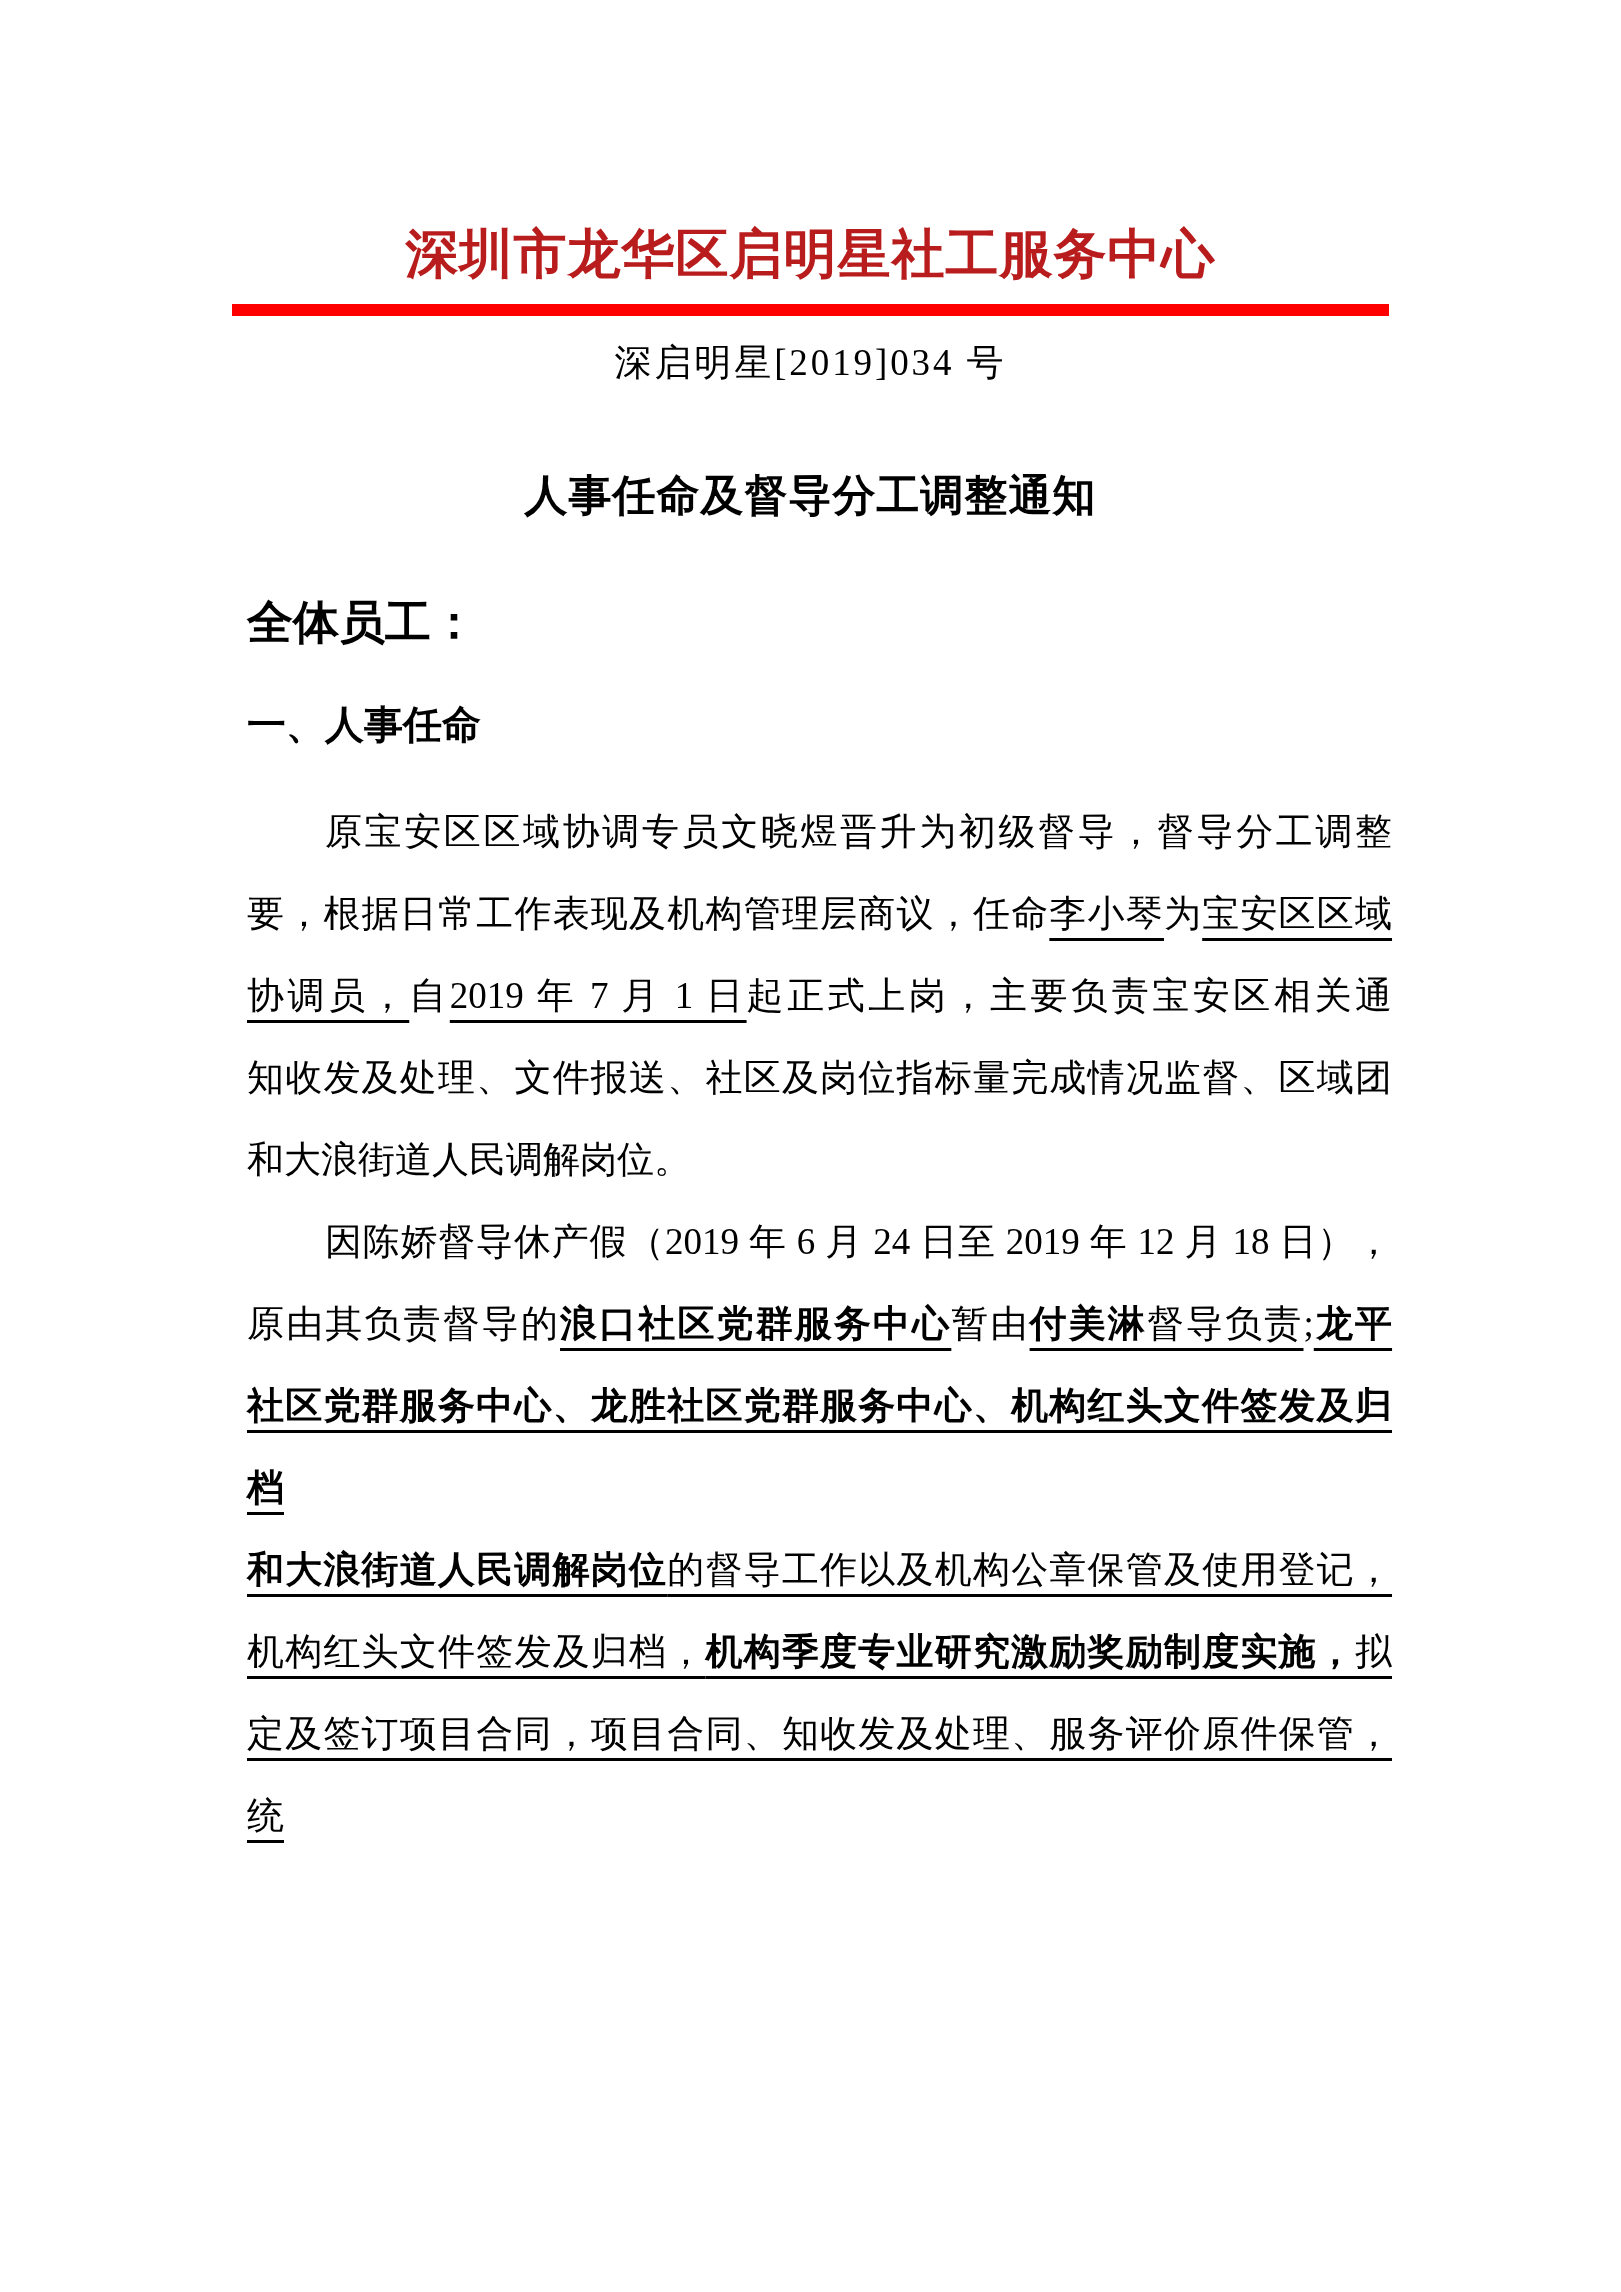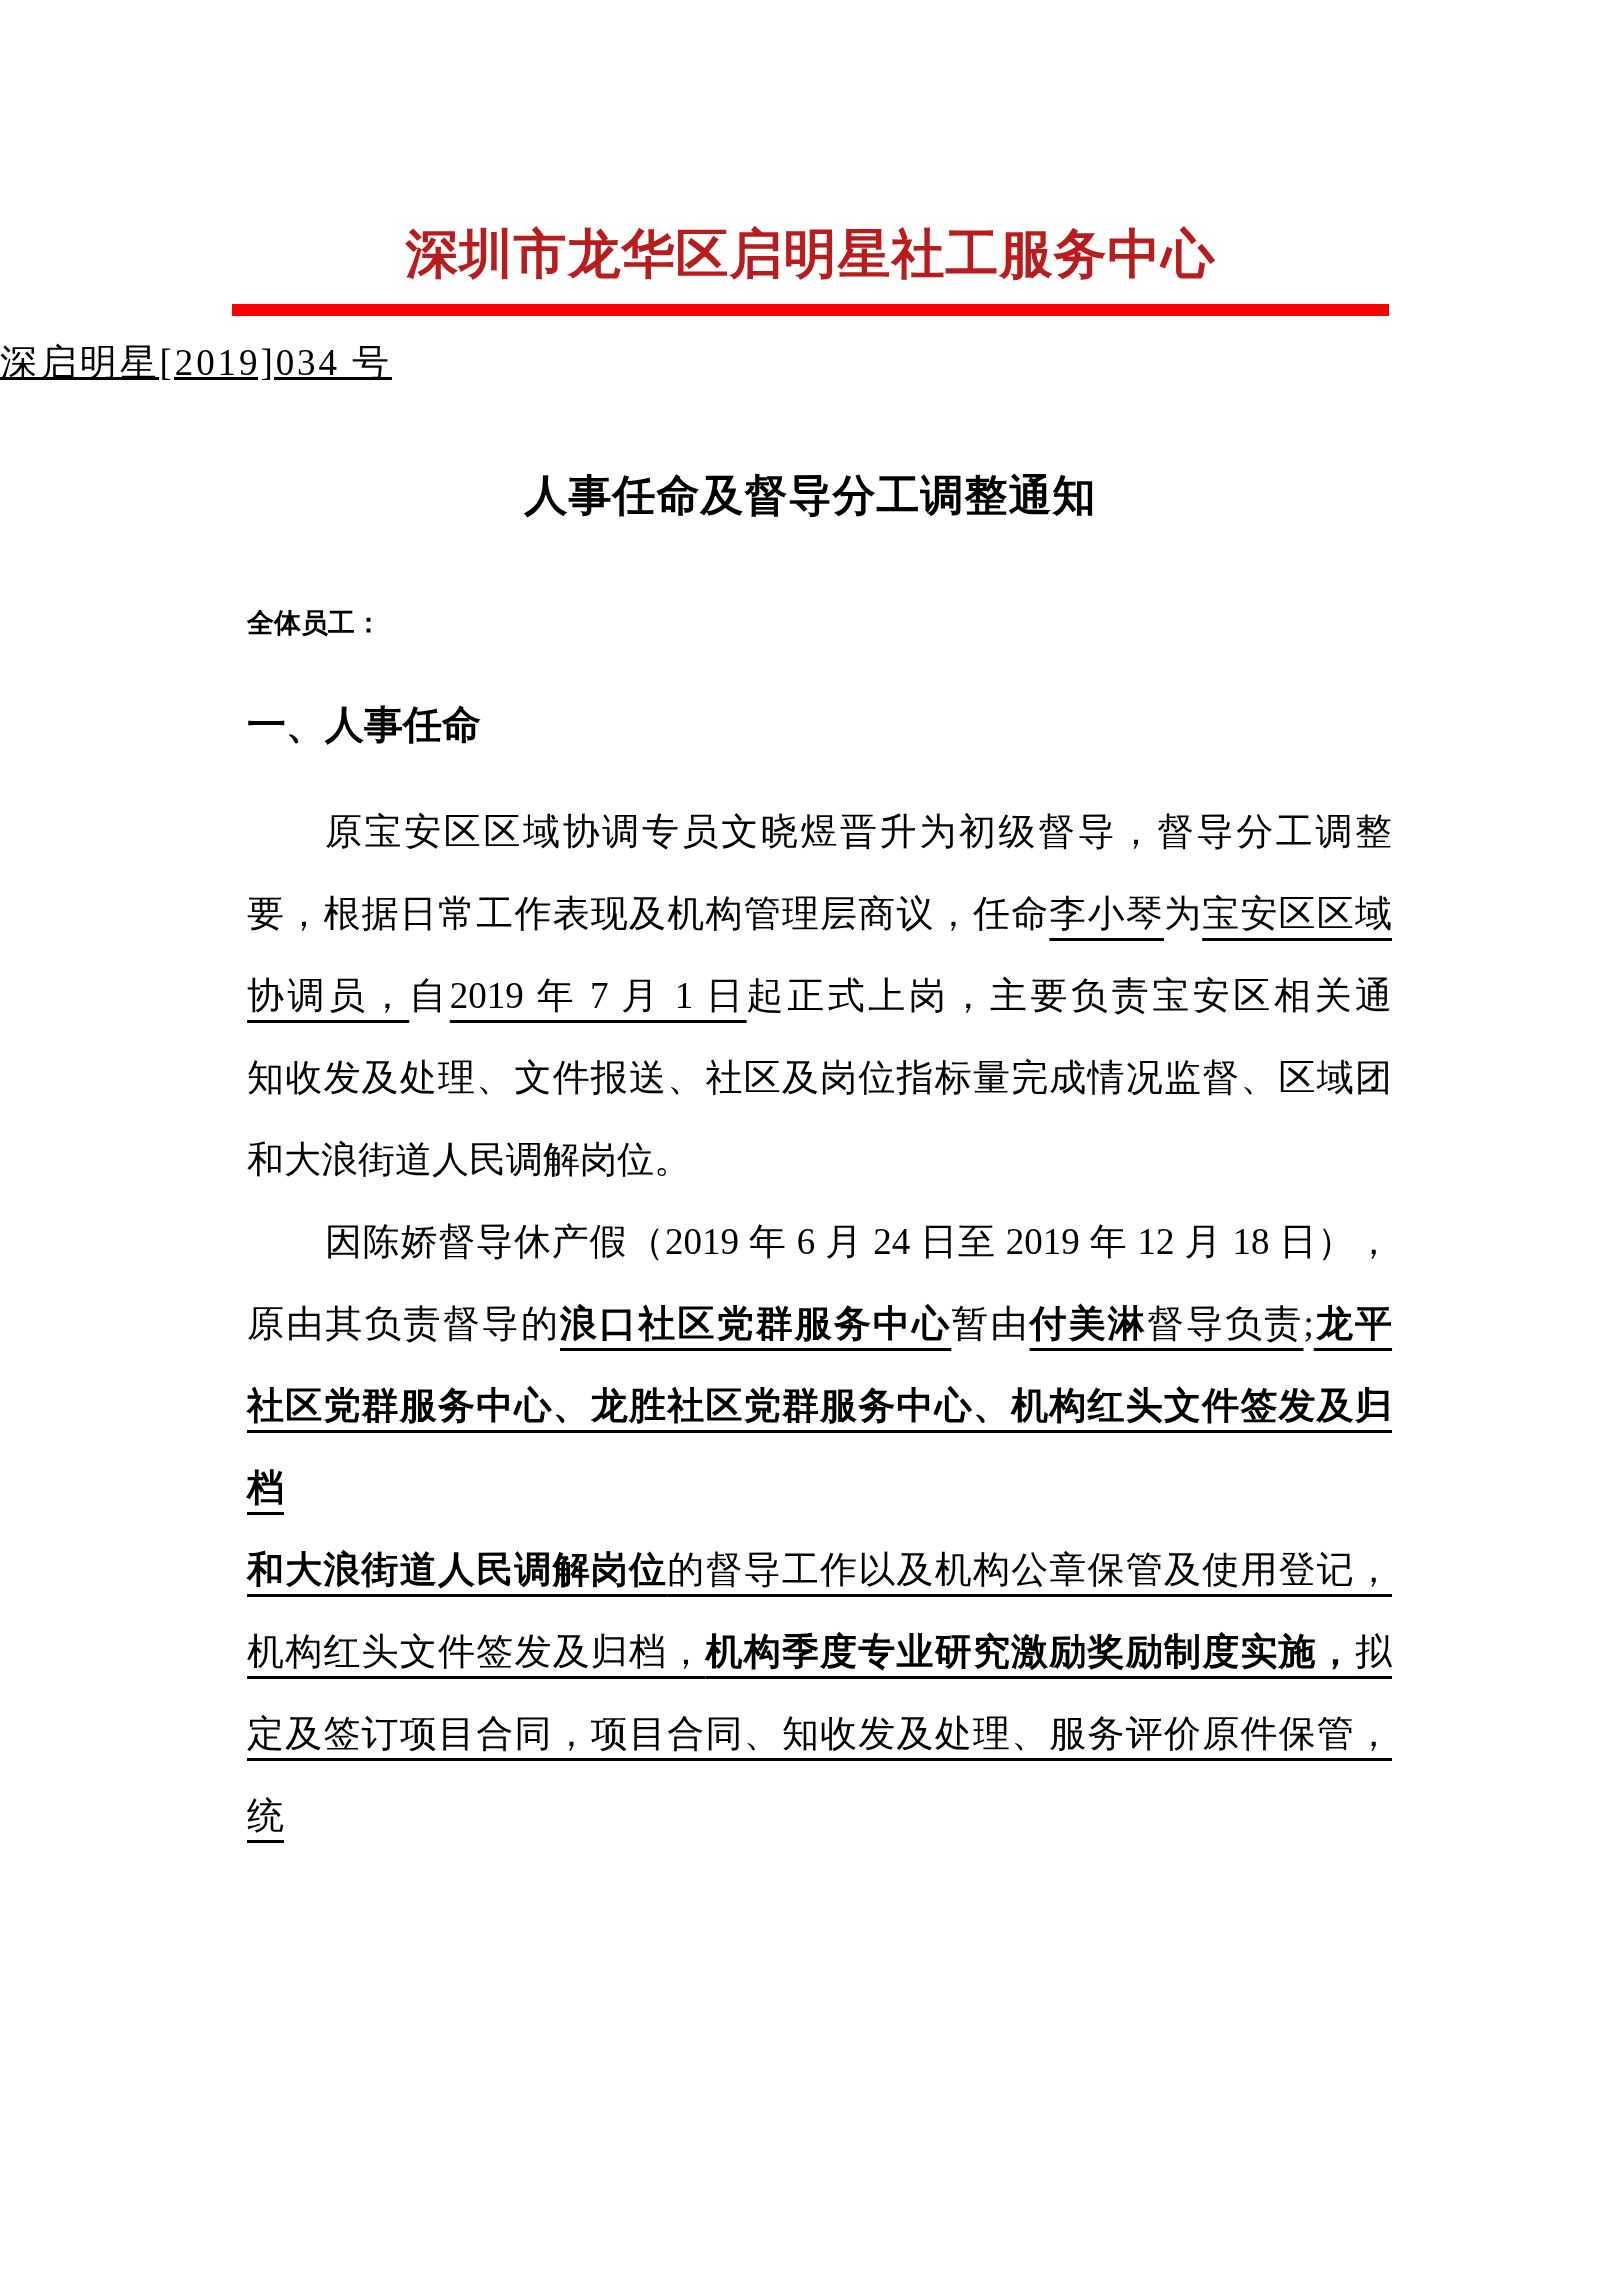--- a/index.html
+++ b/index.html
@@ -20,43 +20,42 @@
     letter-spacing:1px;
     white-space:nowrap;
   }
   .red-rule {
     margin:7.8px 0 0 232px;
     width:1157px; height:11.8px;
     background:#ff0000;
   }
   .doc-number {
     margin-top:23.5px;
-    text-align:left;
+    text-align:center;
     font-size:37px;
     line-height:47px;
     letter-spacing:2.9px;
-    text-decoration:underline;
   }
   .doc-title {
     margin-top:82px;
     text-align:center;
     font-weight:bold;
     font-size:43px;
     line-height:55px;
     letter-spacing:1px;
   }
   .content {
     margin-left:247px;
     width:1145px;
     font-size:37px;
   }
   .salutation {
     margin-top:59px;
     font-weight:bold;
-    font-size:27px;
+    font-size:46px;
     line-height:82px;
   }
   .para { margin:0; }
   .line {
     line-height:82px;
     text-align:justify;
     text-justify:inter-character;
   }
   .line.fill { text-align-last:justify; }
   .line.indent { text-indent:78px; }

